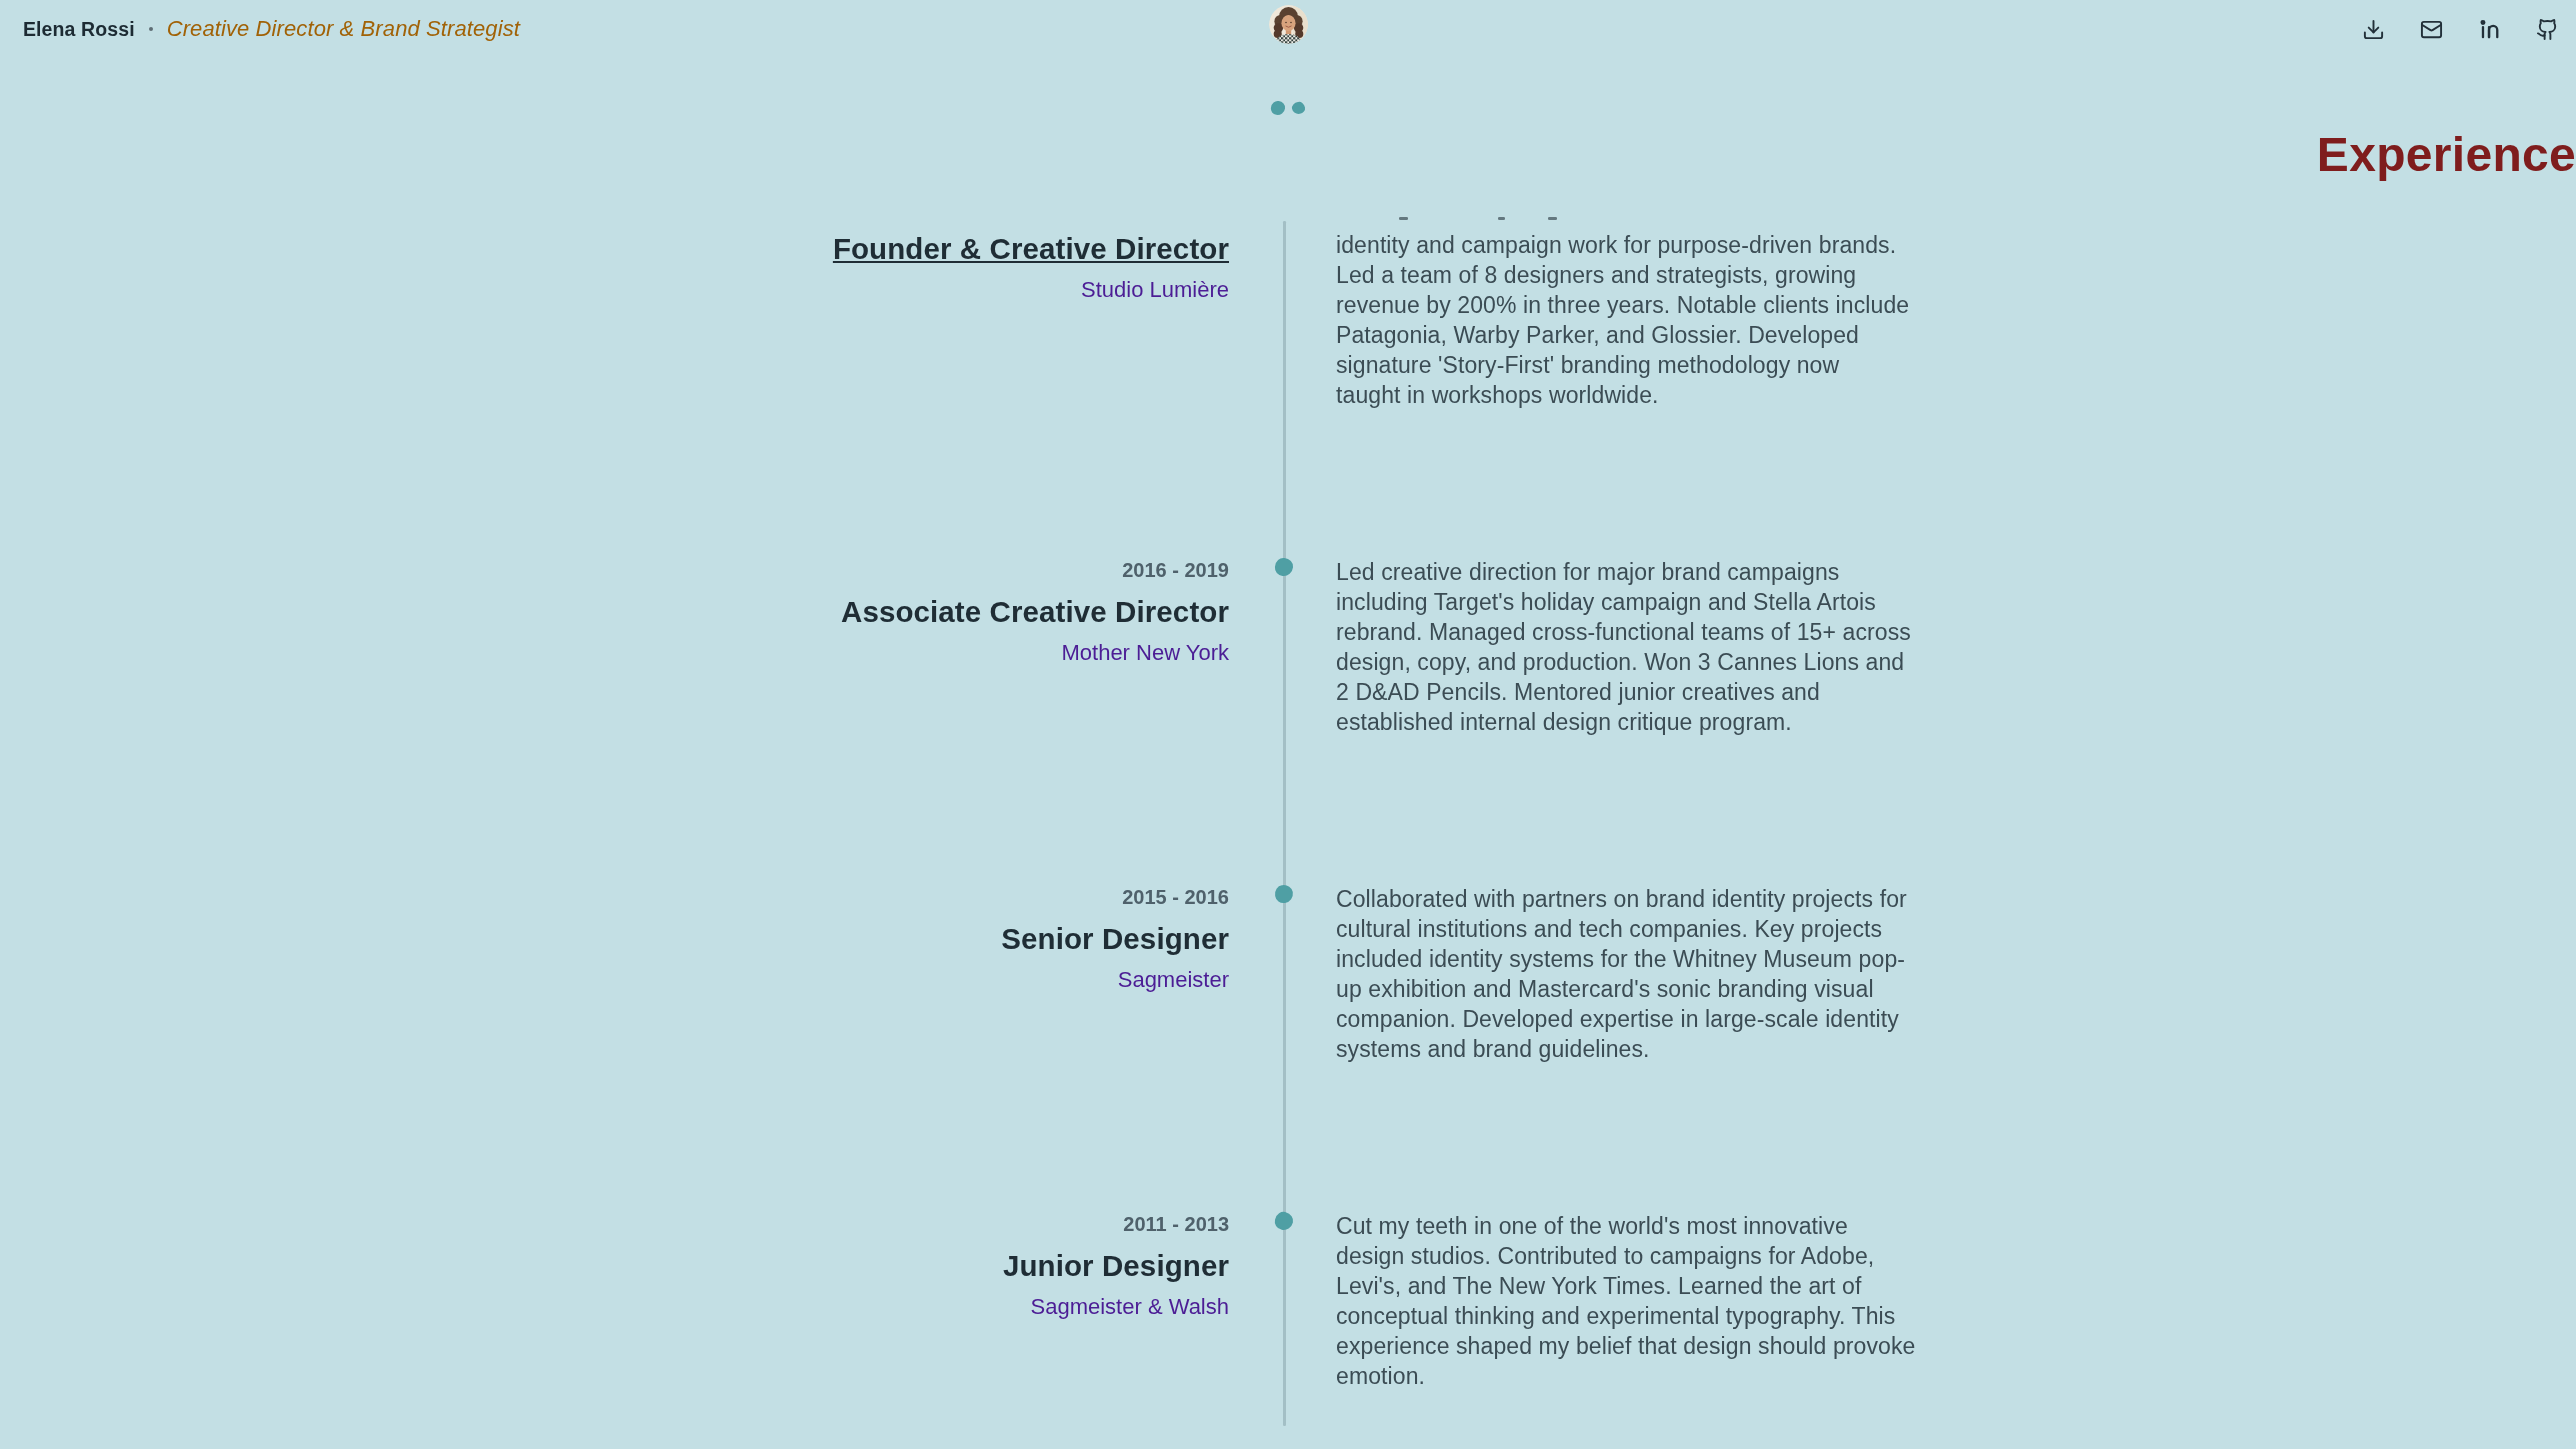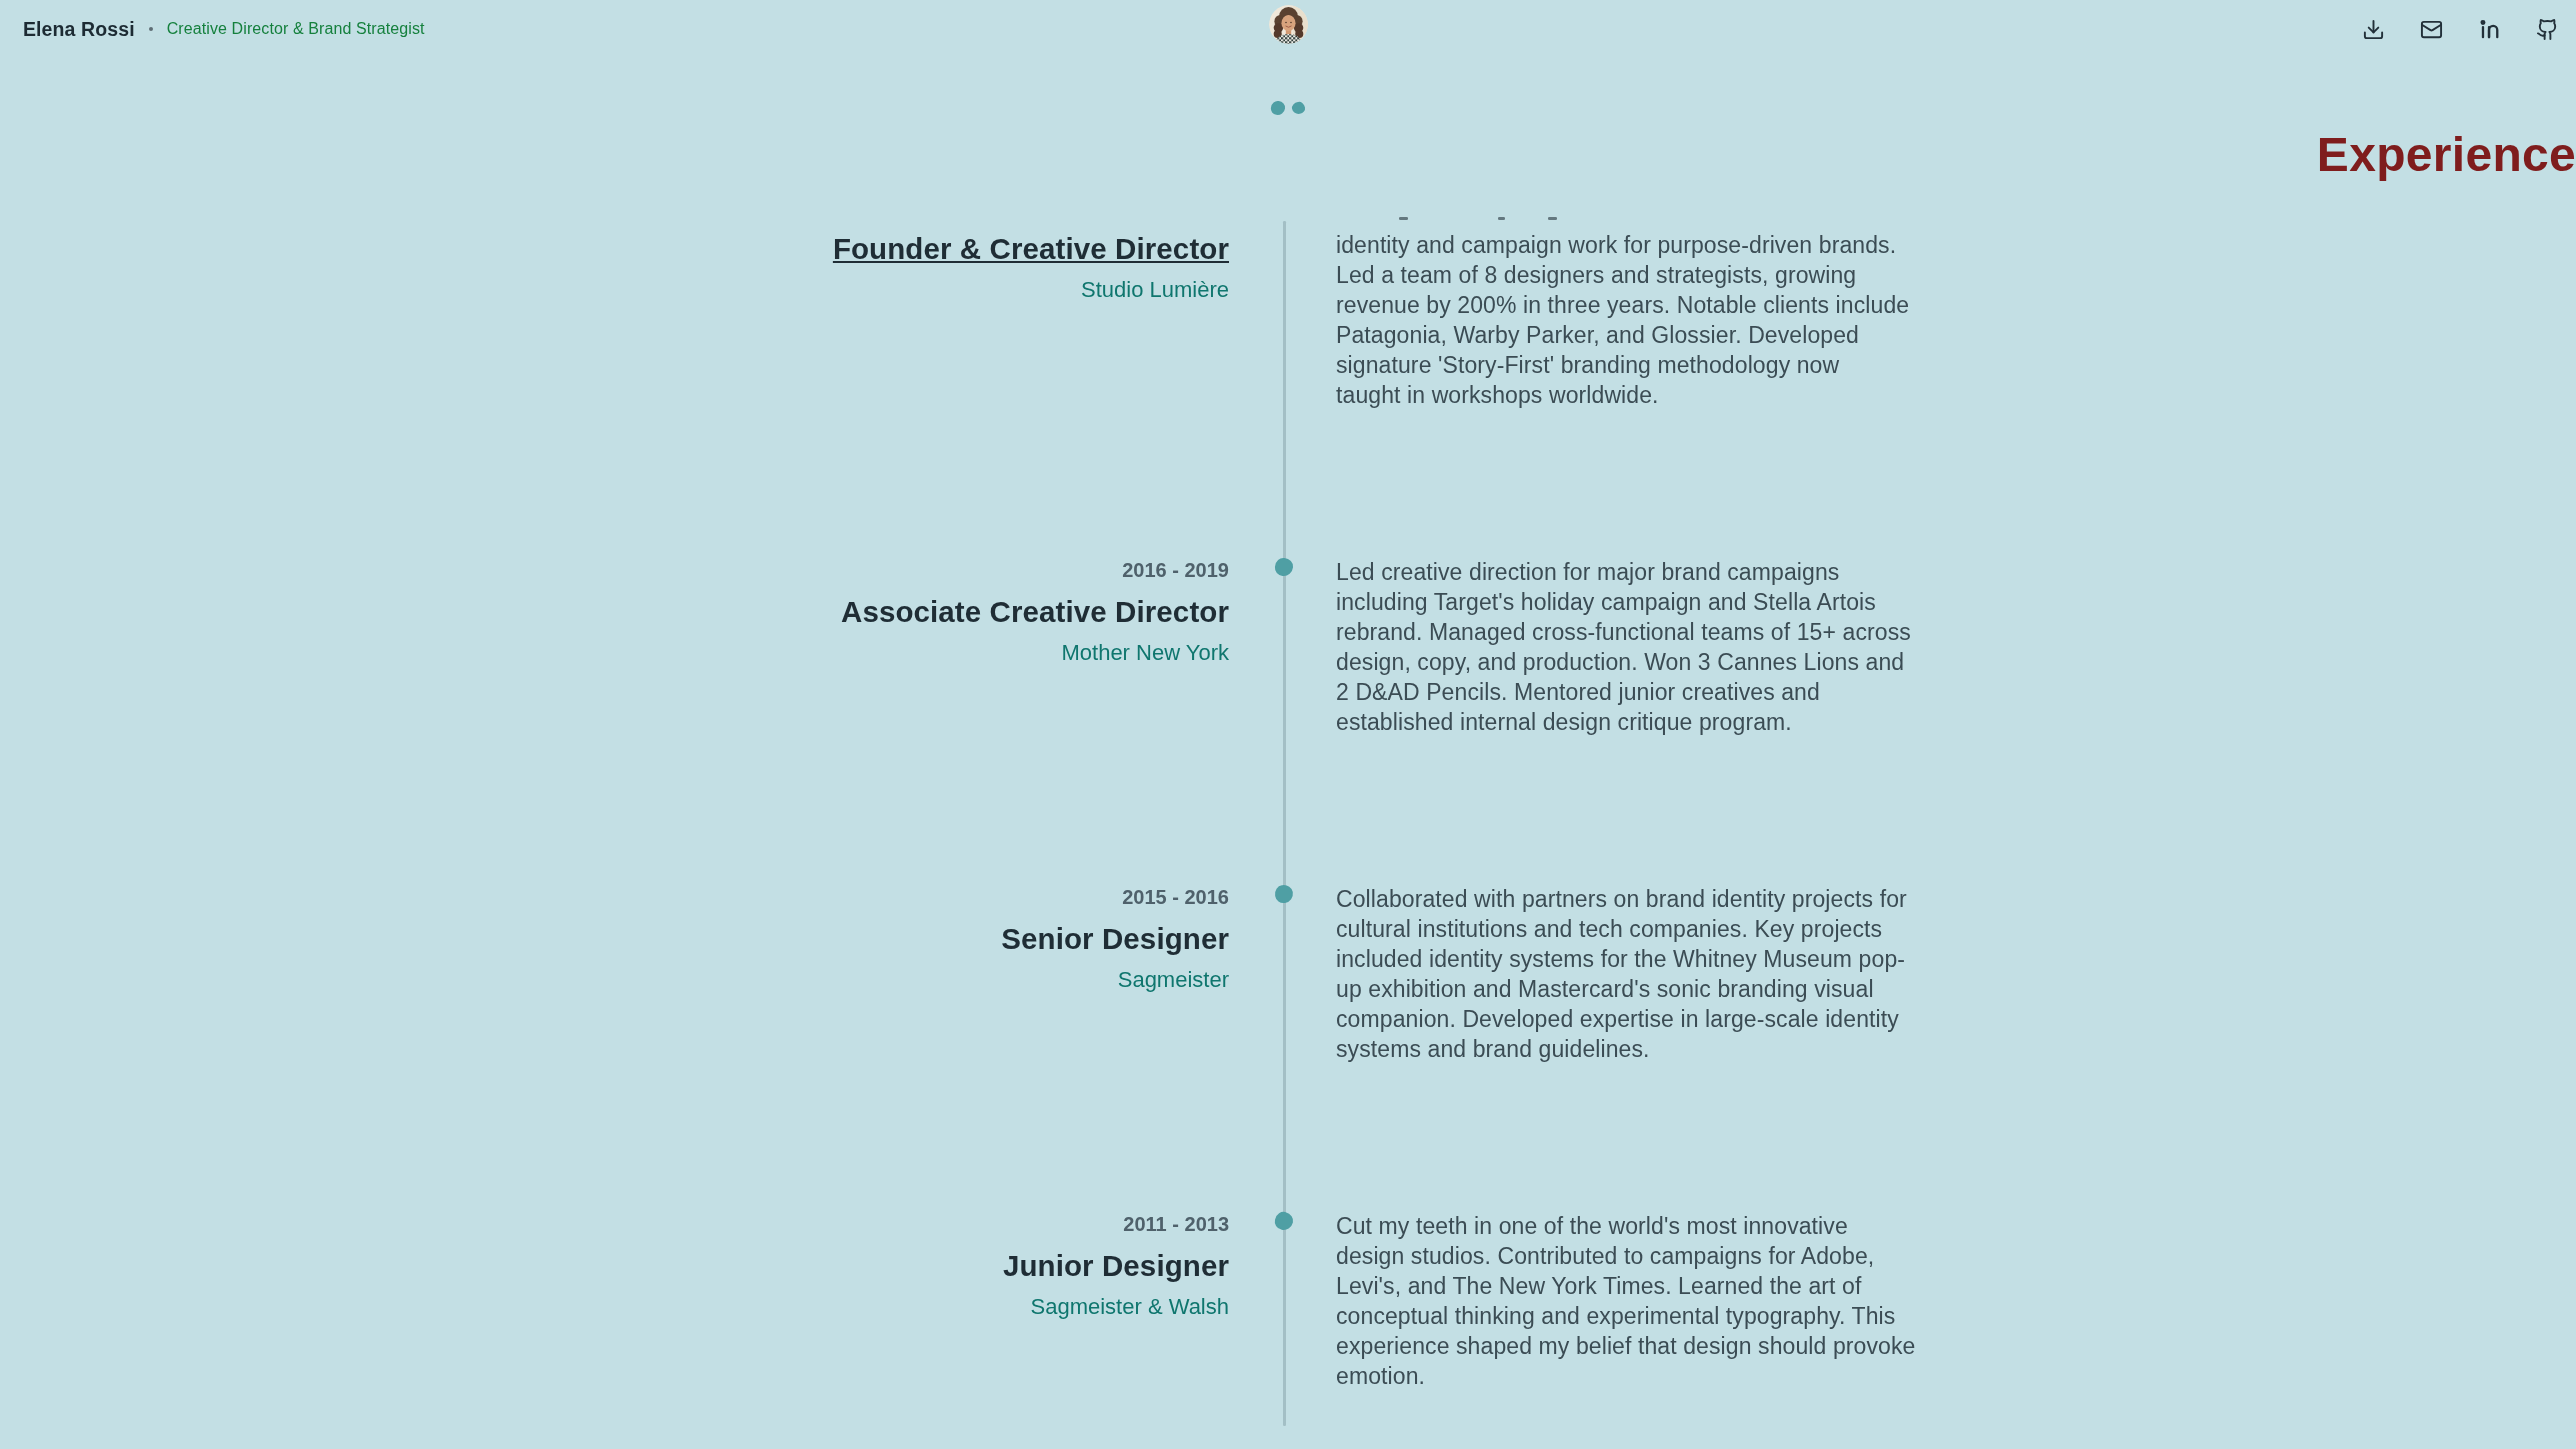--- a/index.html
+++ b/index.html
@@ -21,21 +21,21 @@
   }
   .header-left {
     position: absolute; left: 23px; top: 0; height: 58px;
     display: flex; align-items: center;
   }
   .header-name { font-size: 19.5px; font-weight: 700; color: #1d2b33; letter-spacing: 0.1px; }
   .header-sep {
     width: 4px; height: 4px; border-radius: 50%;
     background: #5f6e75; margin: 0 14px;
   }
-  .header-subtitle { font-size: 16px; font-weight: 400; color: #15803d; letter-spacing: 0.1px; }
+  .header-subtitle { font-size: 22px; font-weight: 400; color: #a16207; letter-spacing: 0.1px; font-style: italic; }
 
   .avatar {
     position: absolute; left: 1269px; top: 5.4px; width: 39px; height: 39px;
     border-radius: 50%; overflow: hidden; cursor: pointer;
   }
 
   .header-icons {
     position: absolute; right: 17.4px; top: 0; height: 58px;
     display: flex; align-items: center; gap: 35px;
   }
@@ -93,21 +93,21 @@
   .e3-right { top: 884px; }
   .e4-left  { top: 1211px; }
   .e4-right { top: 1211px; }
 
   .entry-period { font-size: 20px; line-height: 27px; color: #4f616b; font-weight: 700; }
   .entry-role {
     font-size: 29.5px; line-height: 38px; font-weight: 700;
     color: #1f2d35; margin-top: 9.4px; letter-spacing: 0.1px;
   }
   .entry-role.first { margin-top: 0; text-decoration: underline; }
-  .entry-company { font-size: 22px; line-height: 29.5px; color: #0f766e; margin-top: 6.7px; }
+  .entry-company { font-size: 22px; line-height: 29.5px; color: #4c1d95; margin-top: 6.7px; }
 
   .entry-desc {
     font-size: 23px; line-height: 30px; color: #3b4c54;
     white-space: pre-line; letter-spacing: 0.1px;
   }
 
   
   .clip-frag {
     position: absolute; height: 2.7px; border-radius: 1.3px;
     background: #44565e; opacity: 0.75; top: 217px;

